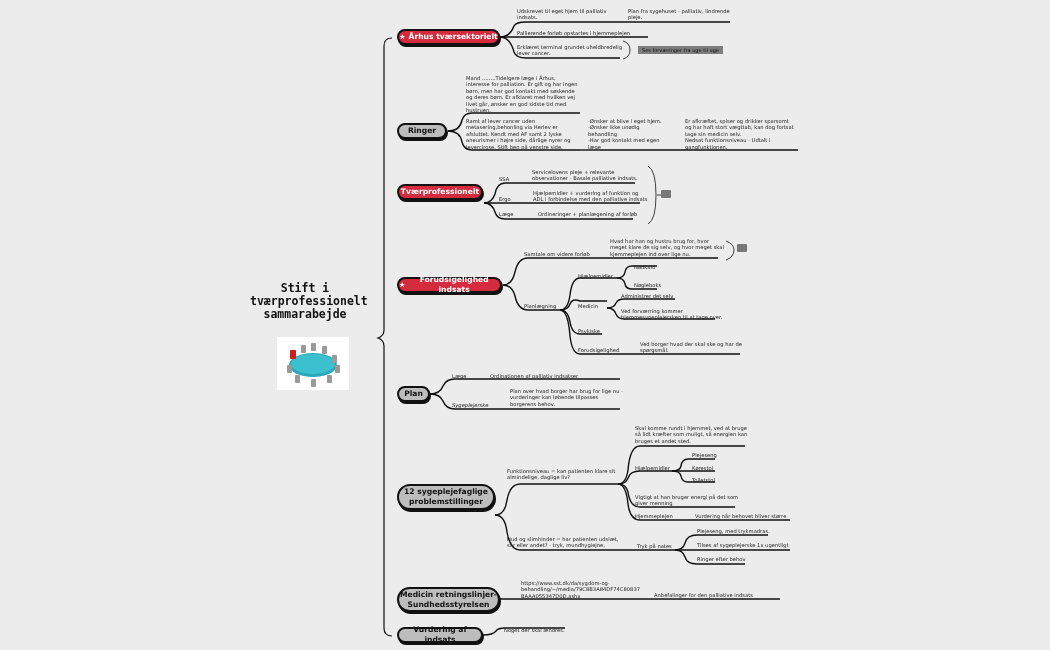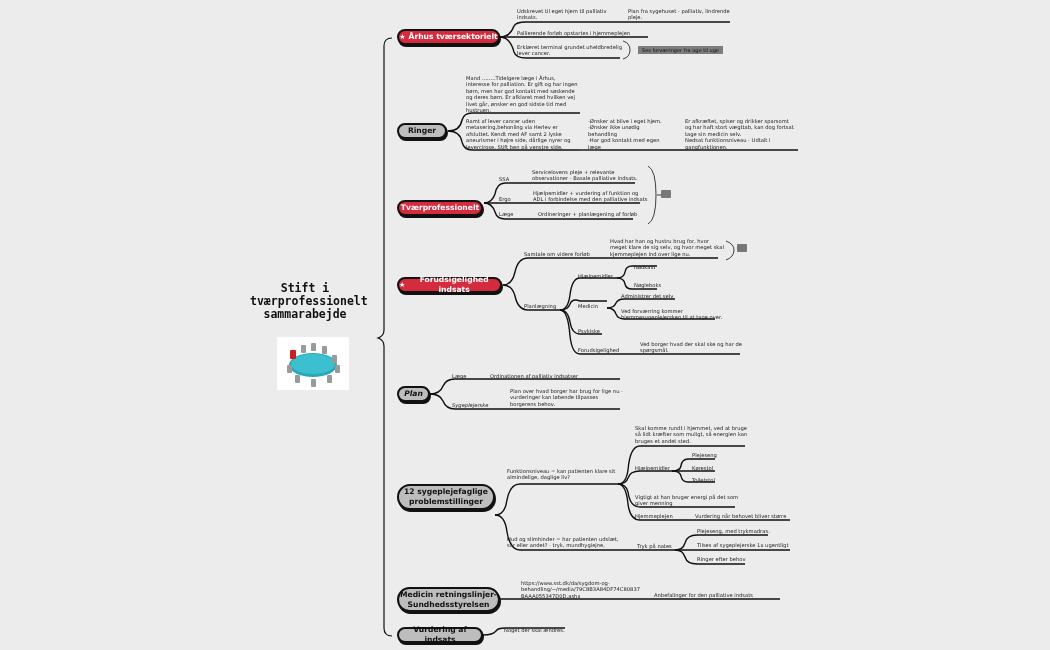--- a/index.html
+++ b/index.html
@@ -114,21 +114,21 @@
 <div class="t" style="left:466px;top:118px;">
   <span>Ramt af lever cancer uden</span><br><span>metasering,behonling via Herlev er</span><br><span>afsluttet. Kendt med AF samt 2 lyske</span><br><span>aneurismer i højre side, dårlige nyrer og</span><br><span>levercirose. Stift ben på venstre side.</span>
 </div>
 <div class="t" style="left:588px;top:118px;">
   <span>-Ønsker at blive i eget hjem.</span><br><span>-Ønsker ikke unødig</span><br><span>behandling</span><br><span>-Har god kontakt med egen</span><br><span>læge</span>
 </div>
 <div class="t" style="left:685px;top:118px;">
   <span>Er afkræftet, spiser og drikker sparsomt</span><br><span>og har haft stort vægttab, kan dog fortsat</span><br><span>tage sin medicin selv.</span><br><span>Nedsat funktionsniveau - Udtalt i</span><br><span>gangfunktionen.</span>
 </div>
 
-<div class="topic red" style="left:397px;top:200px;width:86px;height:16px;">
+<div class="topic red" style="left:397px;top:184px;width:86px;height:16px;">
   <span>Tværprofessionelt</span>
 </div>
 <div class="t" style="left:499px;top:176px;">SSA</div>
 <div class="t" style="left:532px;top:169px;"><span>Servicelovens pleje + relevante</span><br><span>observationer - Basale palliative indsats.</span></div>
 <div class="t" style="left:499px;top:196px;">Ergo</div>
 <div class="t" style="left:533px;top:190px;"><span>Hjælpemidler + vurdering af funktion og</span><br><span>ADL i forbindelse med den palliative indsats</span></div>
 <div class="t" style="left:499px;top:211px;">Læge</div>
 <div class="t" style="left:538px;top:211px;">Ordineringer + planlægening af forløb</div>
 <div class="noteicon" style="left:661px;top:190px;"></div>
 
@@ -143,21 +143,21 @@
 <div class="t" style="left:578px;top:273px;">Hjælpemidler</div>
 <div class="t" style="left:634px;top:264px;">Nødkald</div>
 <div class="t" style="left:634px;top:282px;">Nøgleboks</div>
 <div class="t" style="left:578px;top:303px;">Medicin</div>
 <div class="t" style="left:621px;top:293px;">Administrer det selv</div>
 <div class="t" style="left:621px;top:308px;"><span>Ved forværring kommer</span><br><span>hjemmesygeplejersken til at tage over.</span></div>
 <div class="t" style="left:578px;top:328px;">Psykiske</div>
 <div class="t" style="left:578px;top:347px;">Forudsigelighed</div>
 <div class="t" style="left:640px;top:341px;"><span>Ved borger hvad der skal ske og har de</span><br><span>spørgsmål.</span></div>
 
-<div class="topic gray" style="left:397px;top:386px;width:33px;height:16px;font-style:italic;">
+<div class="topic gray" style="left:397px;top:386px;width:33px;height:16px;">
   <span>Plan</span>
 </div>
 <div class="t" style="left:452px;top:373px;">Læge</div>
 <div class="t" style="left:490px;top:373px;">Ordinationen af palliativ indsatser</div>
 <div class="t" style="left:452px;top:402px;font-style:italic;">Sygeplejerske</div>
 <div class="t" style="left:510px;top:388px;"><span>Plan over hvad borger har brug for lige nu -</span><br><span>vurderinger kan løbende tilpasses</span><br><span>borgerens behov.</span></div>
 
 <div class="topic gray" style="left:397px;top:484px;width:98px;height:26px;">
   <span>12 sygeplejefaglige problemstillinger</span>
 </div>

